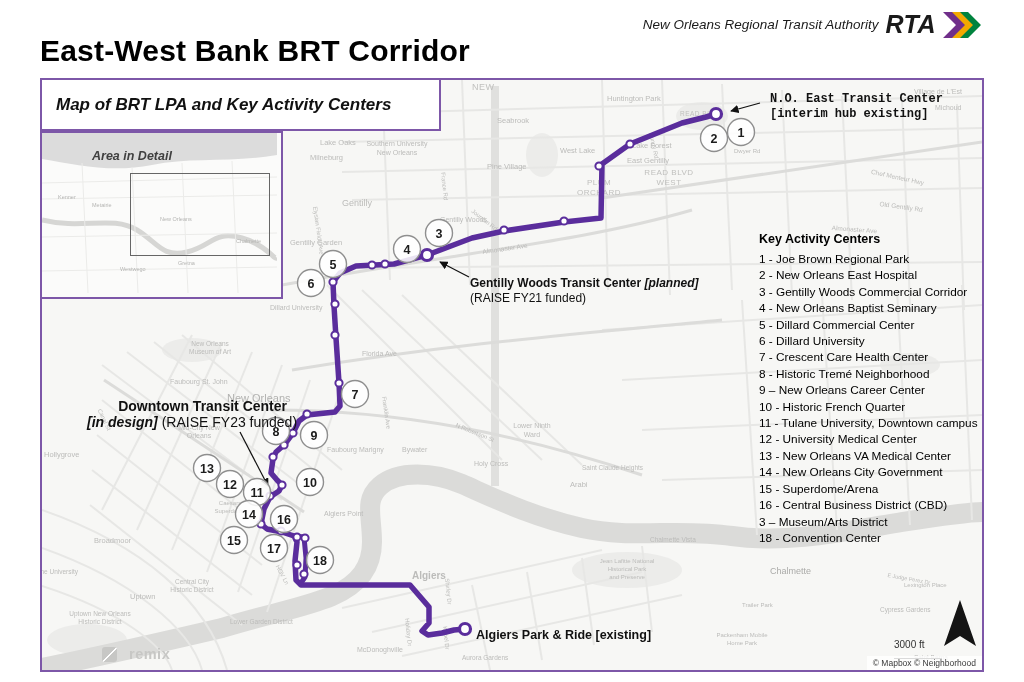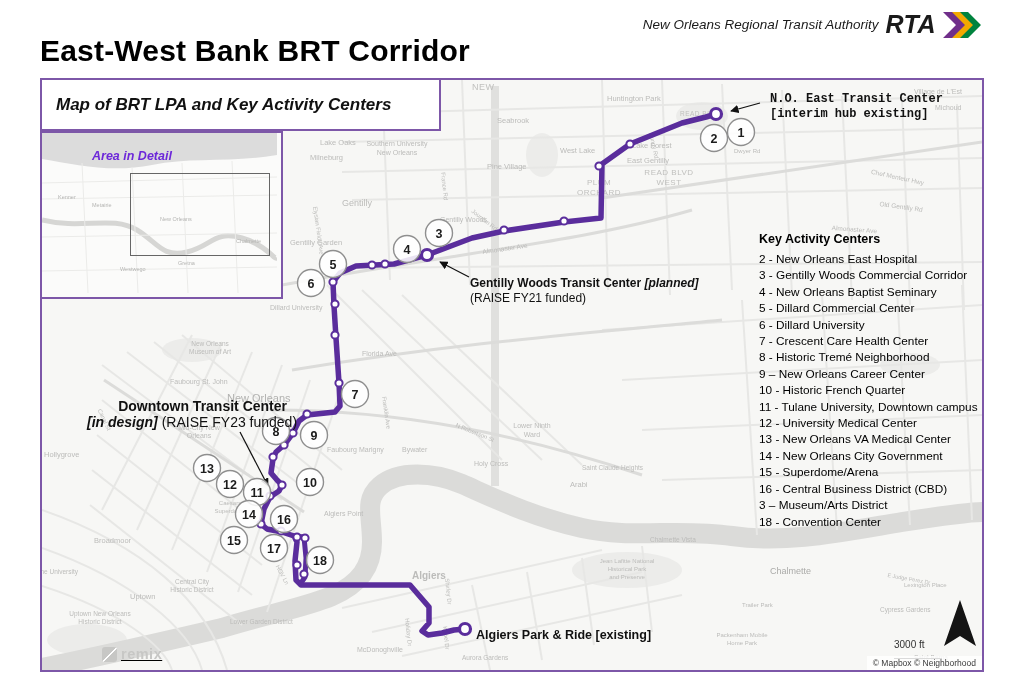--- a/index.html
+++ b/index.html
@@ -14,21 +14,21 @@
   
   #map{position:absolute;left:40px;top:78px;width:940px;height:590px;border:2px solid #7d57a8;background:#f7f7f5;overflow:hidden;}
   #bg-svg,#fg-svg{position:absolute;left:0;top:0;}
   #map-labels{position:absolute;left:0;top:0;width:100%;height:100%;}
   .mlabel{position:absolute;color:#bcbcba;white-space:nowrap;transform-origin:left top;}
 
   
   #mapbox-title{position:absolute;left:-2px;top:-2px;width:397px;height:49px;background:#fff;border:2px solid #7d57a8;z-index:40;}
   #mapbox-title span{display:block;margin:15px 0 0 14px;font-size:17px;font-weight:bold;font-style:italic;color:#111;}
   #inset{position:absolute;left:-2px;top:51px;width:239px;height:164px;background:#fbfbfa;border:2px solid #7d57a8;z-index:35;overflow:hidden;}
-  #inset-title{position:absolute;left:50px;top:16px;font-size:12.5px;font-weight:bold;font-style:italic;color:#6d28d9;z-index:3;}
+  #inset-title{position:absolute;left:50px;top:16px;font-size:12.5px;font-weight:bold;font-style:italic;color:#404040;z-index:3;}
   #inset-rect{position:absolute;left:88px;top:40px;width:138px;height:81px;border:1.3px solid #666;z-index:2;}
   #inset-labels span{position:absolute;color:#b5b5b3;white-space:nowrap;}
 
   
   #legend{position:absolute;left:717px;top:152px;width:245px;z-index:20;}
   #legend .ltitle{font-size:12.5px;font-weight:bold;color:#000;margin-bottom:5px;}
   #legend .litem{font-size:11.8px;line-height:16.4px;color:#000;white-space:nowrap;}
 
   
   .callout{position:absolute;color:#111;z-index:30;white-space:nowrap;}
@@ -37,21 +37,21 @@
   #co-gw .b{font-weight:bold;} #co-gw .bi{font-weight:bold;font-style:italic;}
   #co-dt{left:45px;top:318px;width:200px;text-align:right;font-size:14px;line-height:16px;}
   #co-dt .b{font-weight:bold;} #co-dt .bi{font-weight:bold;font-style:italic;}
   #co-alg{left:434px;top:548px;font-size:12.5px;font-weight:bold;}
 
   
   #north{position:absolute;left:898px;top:518px;z-index:25;}
   #scale-text{position:absolute;left:852px;top:559px;font-size:10px;color:#333;z-index:25;}
   #scale-bar{position:absolute;left:852px;top:578px;width:48px;border-top:1.5px solid #333;z-index:25;}
   #attrib{position:absolute;right:0;bottom:0;background:rgba(255,255,255,.82);font-size:8.5px;color:#3a3a3a;padding:2px 6px;z-index:26;}
-  #watermark{position:absolute;left:60px;bottom:8px;display:flex;align-items:flex-end;gap:4px;z-index:25;text-decoration:underline;}
+  #watermark{position:absolute;left:60px;bottom:8px;display:flex;align-items:flex-end;gap:12px;z-index:25;}
   #watermark .wicon{width:15px;height:15px;border-radius:3px;background:linear-gradient(135deg,#c7c7c5 48%,#ffffff 48%,#ffffff 56%,#c7c7c5 56%);}
   #watermark .wtext{font-size:14.5px;font-weight:bold;color:#c7c7c5;letter-spacing:.5px;}
 </style>
 </head>
 <body>
 
 <div id="page">
 
   <div id="brand">
     <span class="agency">New Orleans Regional Transit Authority</span>
@@ -365,20 +365,21 @@
         </div>
     </div>
 
     <div id="mapbox-title">
       <span>Map of BRT LPA and Key Activity Centers</span>
     </div>
 
     <div id="legend">
       <div class="ltitle">Key Activity Centers</div>
       <div id="activity-list">
+          <div class="litem">1 - Joe Brown Regional Park</div>
           <div class="litem">2 - New Orleans East Hospital</div>
           <div class="litem">3 - Gentilly Woods Commercial Corridor</div>
           <div class="litem">4 - New Orleans Baptist Seminary</div>
           <div class="litem">5 - Dillard Commercial Center</div>
           <div class="litem">6 - Dillard University</div>
           <div class="litem">7 - Crescent Care Health Center</div>
           <div class="litem">8 - Historic Tremé Neighborhood</div>
           <div class="litem">9 – New Orleans Career Center</div>
           <div class="litem">10 - Historic French Quarter</div>
           <div class="litem">11 - Tulane University, Downtown campus</div>

